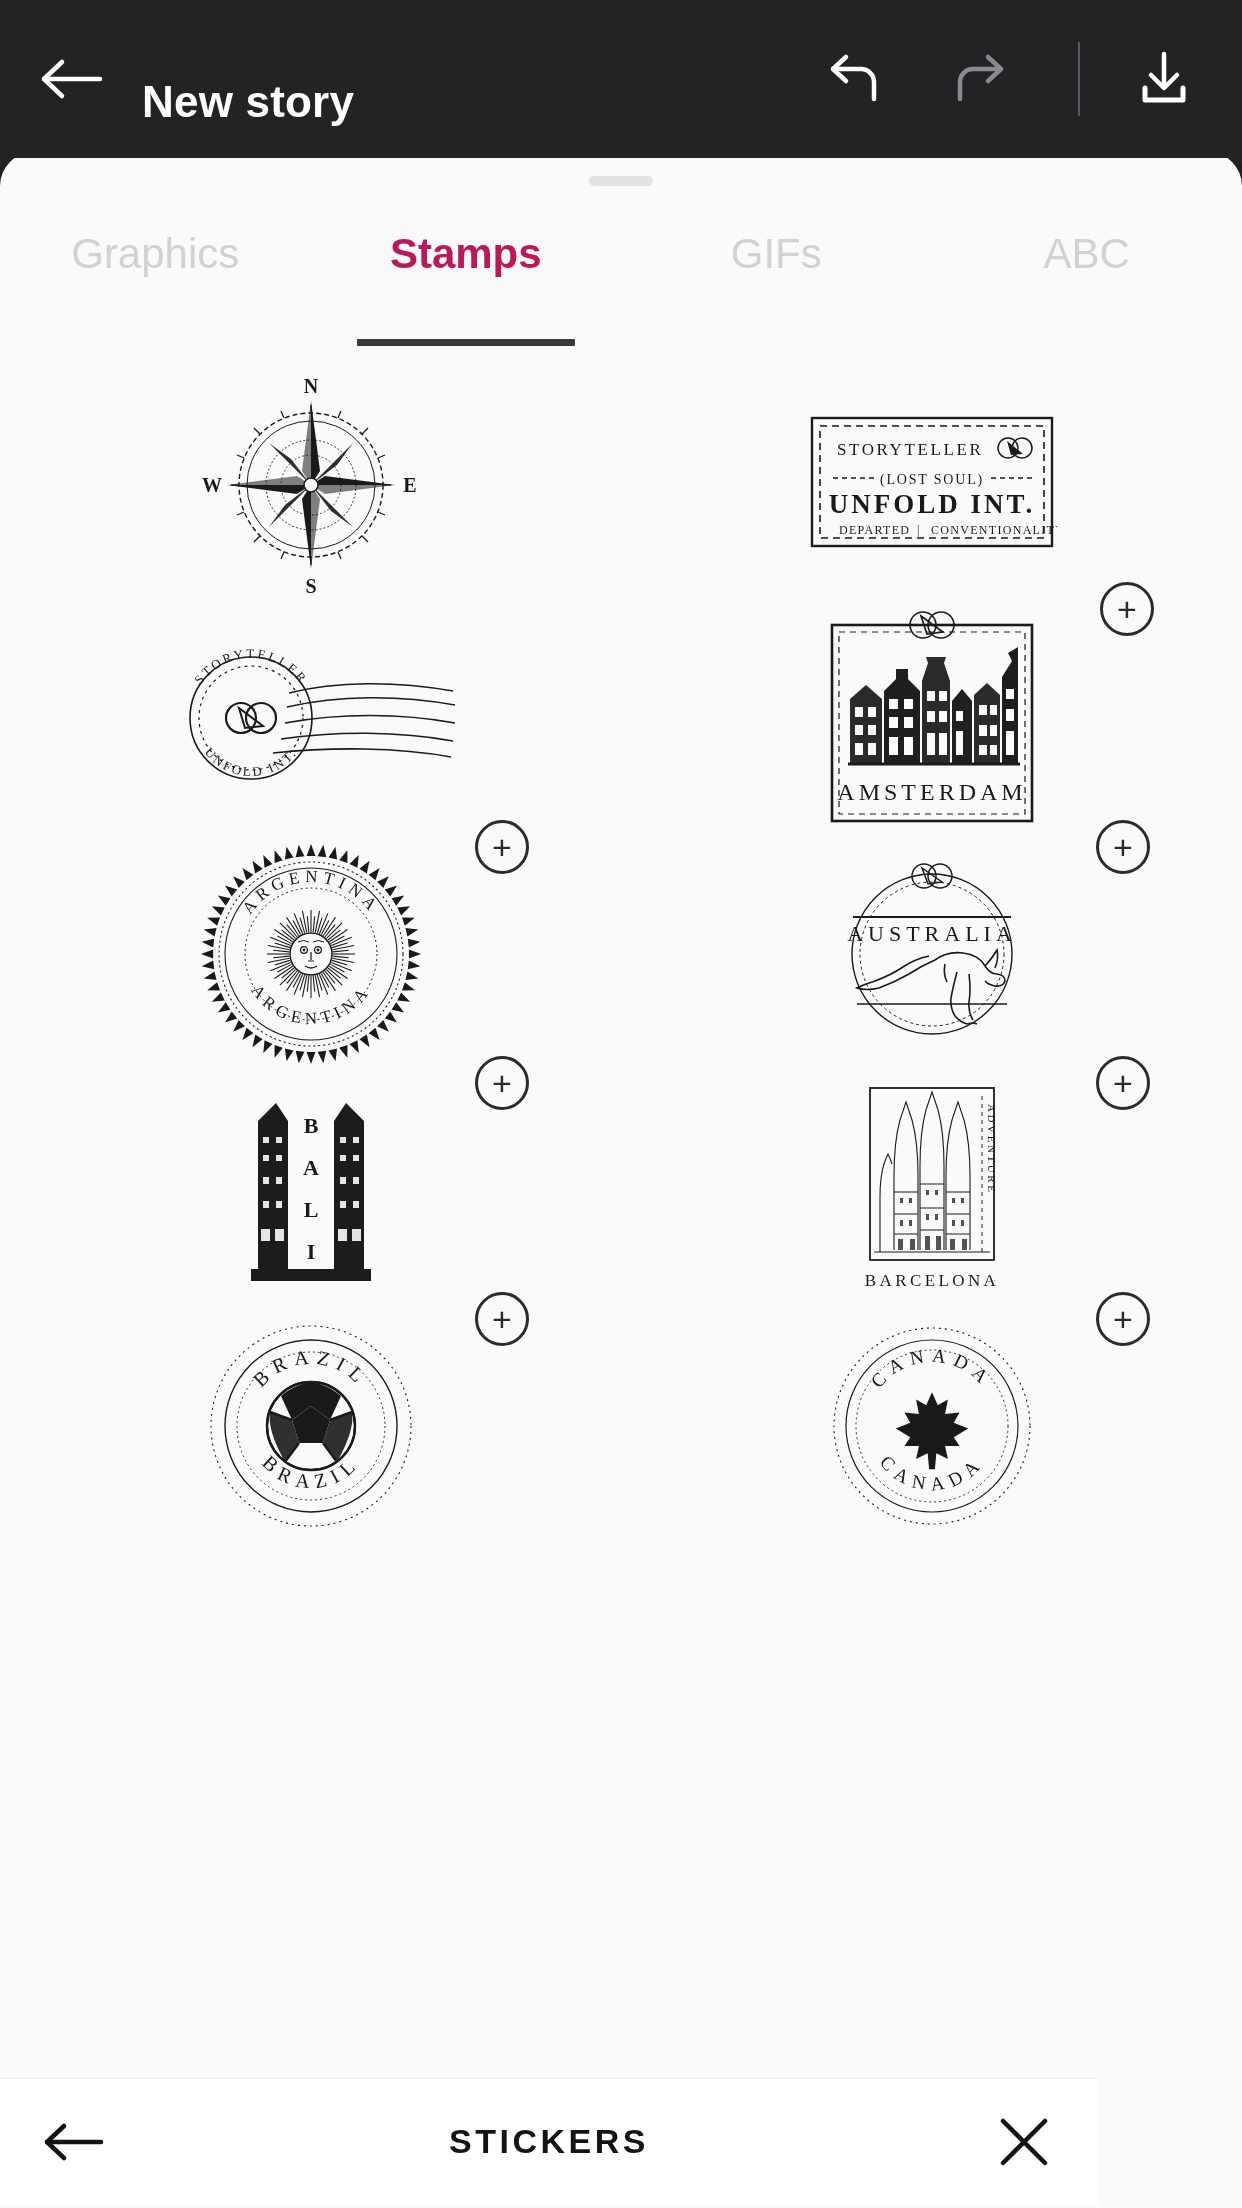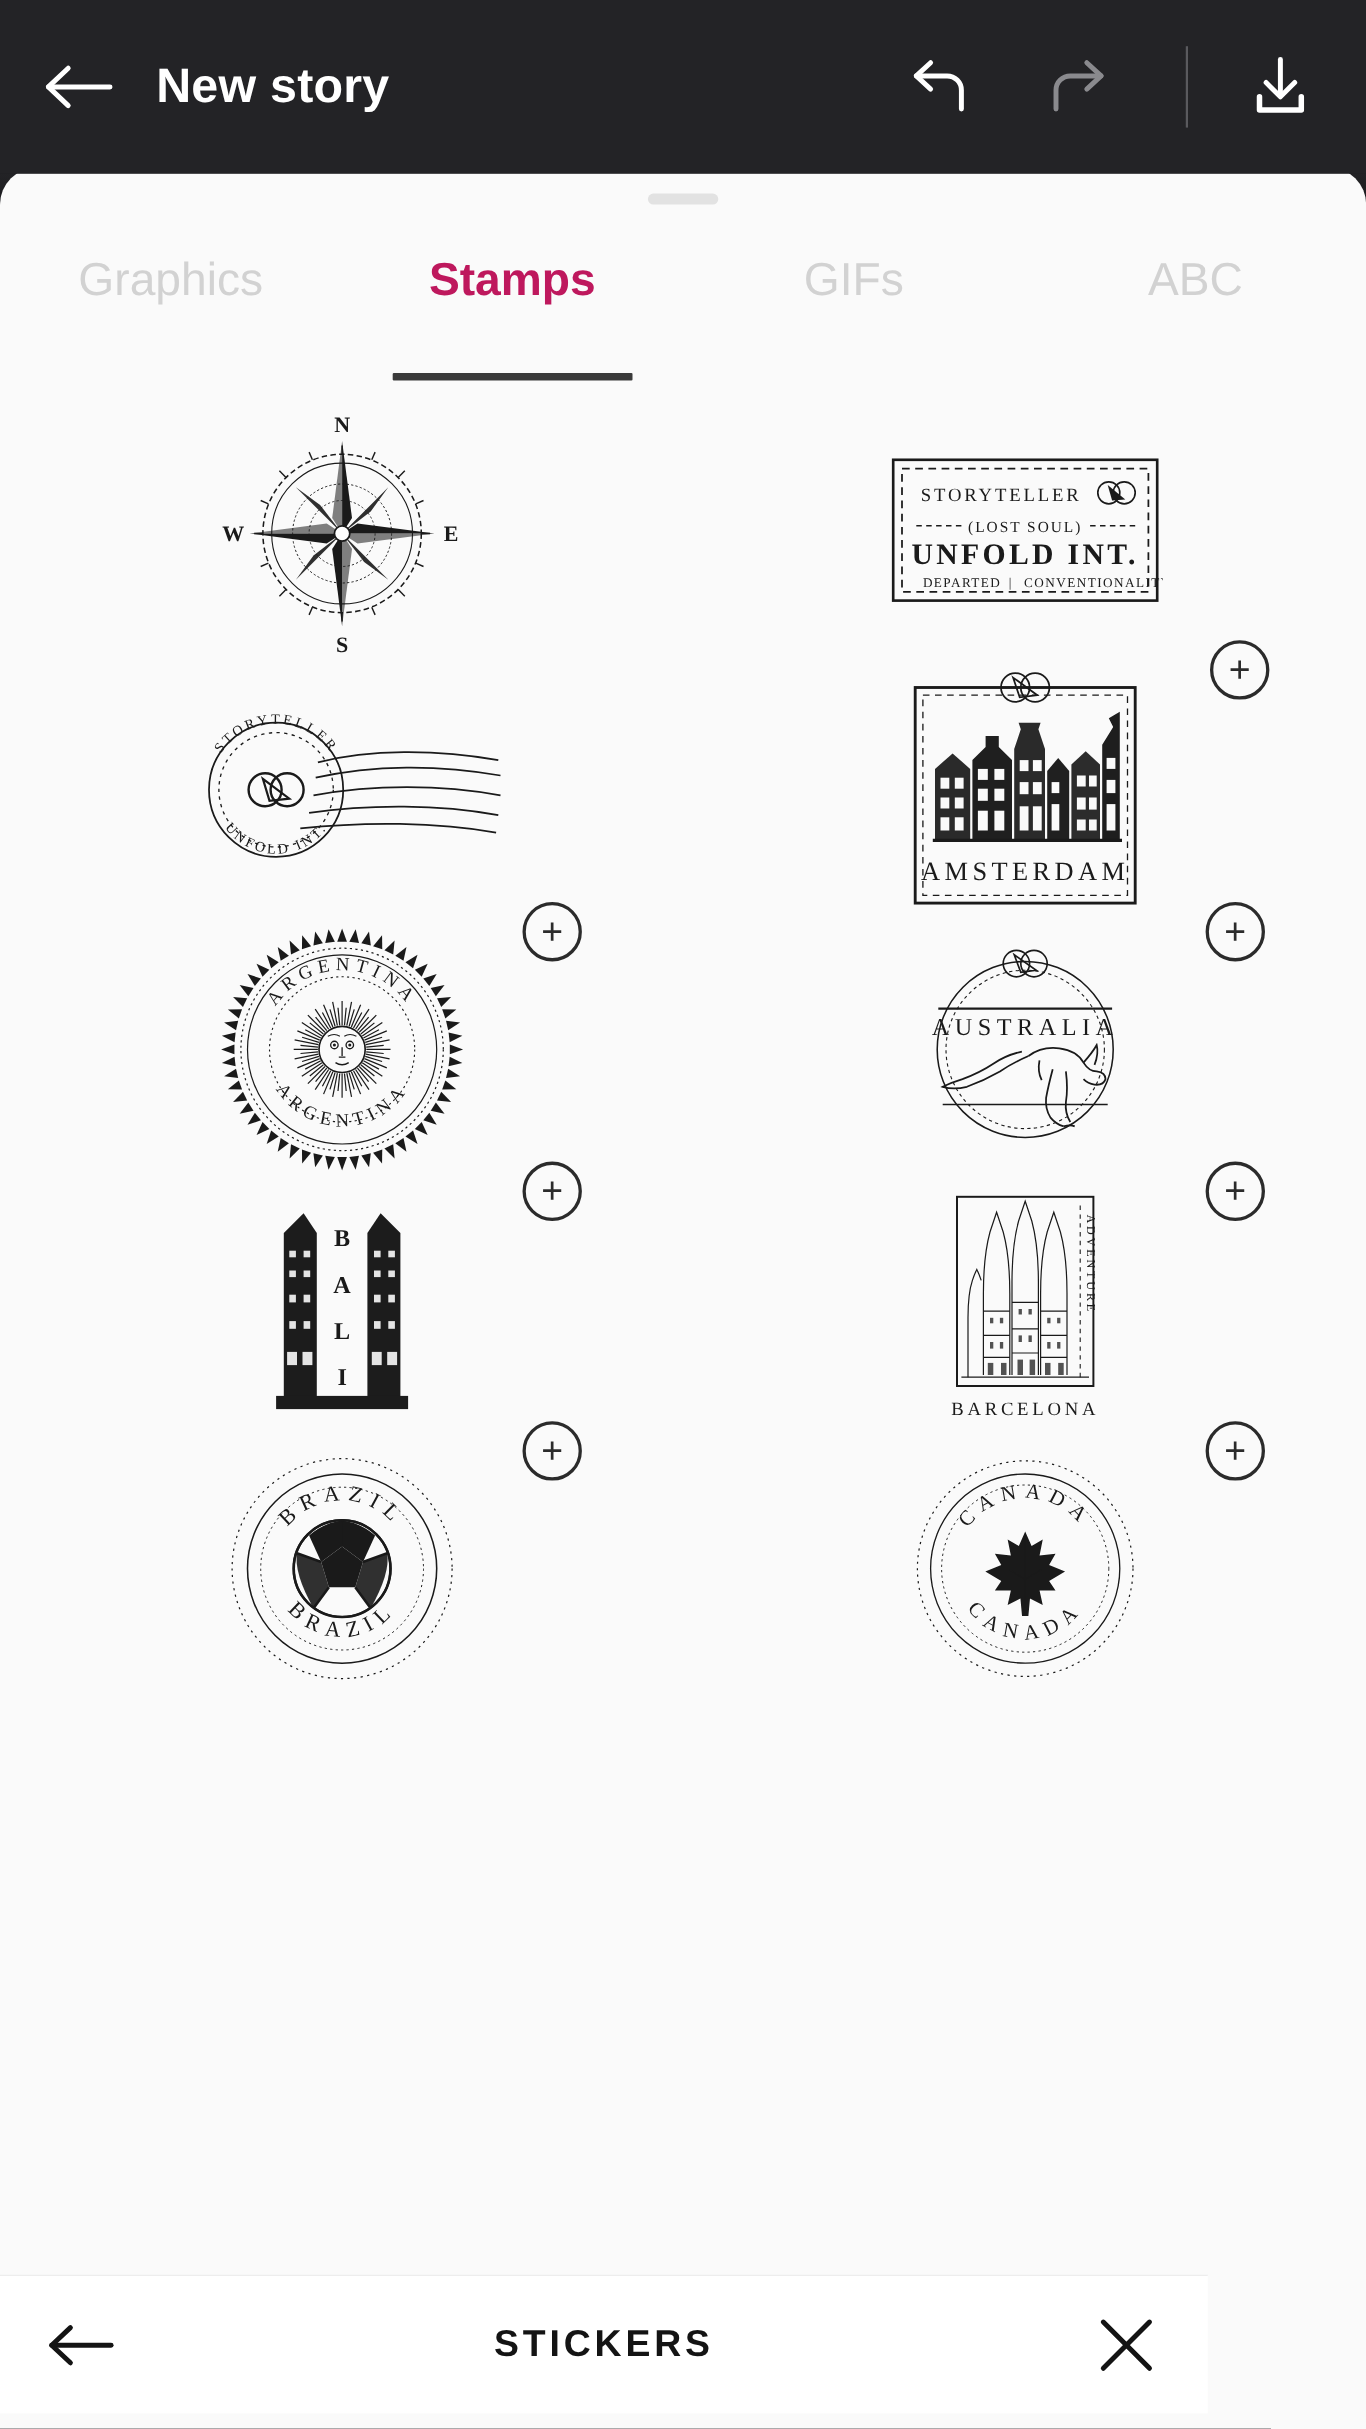--- a/index.html
+++ b/index.html
@@ -12,21 +12,21 @@
   }
 
   
   #editor-header{
     position:absolute; top:0; left:0; width:1242px; height:158px;
     background:#232326;
     display:flex; align-items:center;
     z-index:5;
   }
   #editor-header .hdr-left{
-    display:flex; align-items:center; flex:1;
+    display:flex; align-items:flex-end; flex:1;
   }
   .icon-btn{
     display:flex; align-items:center; justify-content:center;
     background:none; border:none; cursor:pointer;
   }
   #back-arrow-btn{ width:96px; height:96px; margin-left:24px; }
   #story-title{
     color:#ffffff; font-size:44px; font-weight:600;
     margin-left:22px; letter-spacing:0.2px;
   }
@@ -112,21 +112,21 @@
     display:flex; align-items:center; justify-content:center;
     font-size:34px; line-height:1; color:#2b2b2b;
     font-family:"Liberation Sans", sans-serif;
     cursor:pointer;
   }
   .badge-r1{ top:-18px; right:88px; }
   .badge-r2{ top:-16px; right:92px; }
 
   
   #bottom-bar{
-    position:absolute; bottom:14px; left:0;
+    position:absolute; bottom:4px; left:0;
     width:1098px; height:126px;
     background:#ffffff;
     border-top:1px solid #ececec;
     display:flex; align-items:center; justify-content:space-between;
     z-index:9;
   }
   #bottom-back-btn{ width:100px; height:100px; margin-left:24px; }
   #bottom-title{
     font-size:34px; font-weight:700; letter-spacing:3.5px;
     color:#141414;

